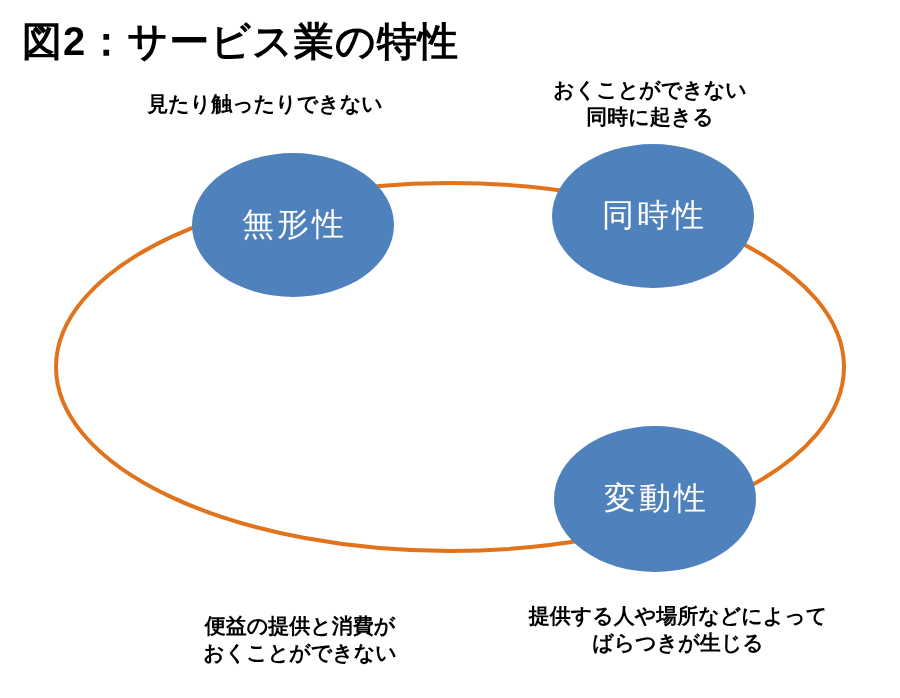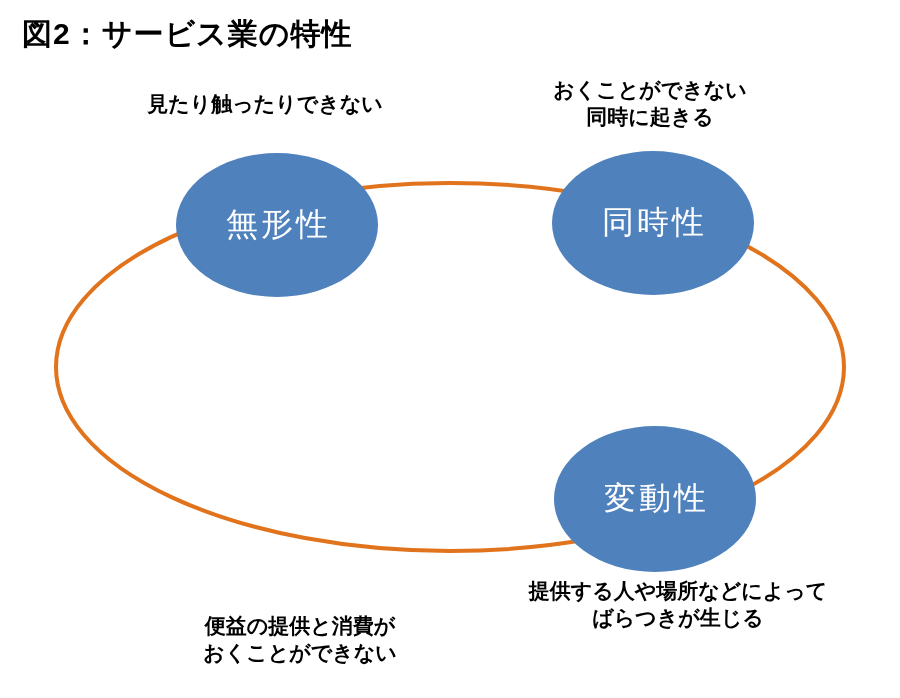--- a/index.html
+++ b/index.html
@@ -13,21 +13,21 @@
     height: 698px;
     background: var(--background, #ffffff);
     font-family: "Liberation Sans", sans-serif;
     overflow: hidden;
   }
   .figure-title {
     position: absolute;
     left: 22px;
     top: 14px;
     margin: 0;
-    font-size: 30px;
+    font-size: 40px;
     font-weight: 700;
     color: var(--text, #000000);
     letter-spacing: 1px;
     white-space: nowrap;
   }
   .ring-svg {
     position: absolute;
     left: 0;
     top: 0;
     width: 900px;
@@ -47,38 +47,38 @@
     justify-content: center;
   }
   .node-label {
     color: var(--node-text, #FFFFFF);
     font-size: 32px;
     font-weight: 400;
     letter-spacing: 3px;
     padding-left: 3px; 
     white-space: nowrap;
   }
-  .node-intangibility { left: 176px; top: 153px; width: 202px; height: 144px; }
-  .node-simultaneity  { left: 552px; top: 151px; width: 202px; height: 144px; }
+  .node-intangibility { left: 192px; top: 153px; width: 202px; height: 144px; }
+  .node-simultaneity  { left: 552px; top: 144px; width: 202px; height: 144px; }
   .node-perishability { left: 188px; top: 444px; width: 204px; height: 144px; }
   .node-variability   { left: 554px; top: 426px; width: 202px; height: 146px; }
   .caption {
     position: absolute;
     transform: translateX(-50%);
     text-align: center;
     font-size: 21px;
     font-weight: 700;
     line-height: 27px;
     color: var(--text, #000000);
     white-space: nowrap;
   }
   .caption-intangibility { left: 265px; top: 90px; }
   .caption-simultaneity  { left: 650px; top: 76px; }
   .caption-perishability { left: 300px; top: 612px; }
-  .caption-variability   { left: 678px; top: 577px; text-align: center; }
+  .caption-variability   { left: 678px; top: 602px; text-align: center; }
 </style>
 </head>
 <body>
 
 <div class="canvas">
 
   <h1 class="figure-title">図2：サービス業の特性</h1>
 
   <svg class="ring-svg" viewBox="0 0 900 698" aria-hidden="true">
     <ellipse cx="450" cy="367" rx="394" ry="184"></ellipse>

